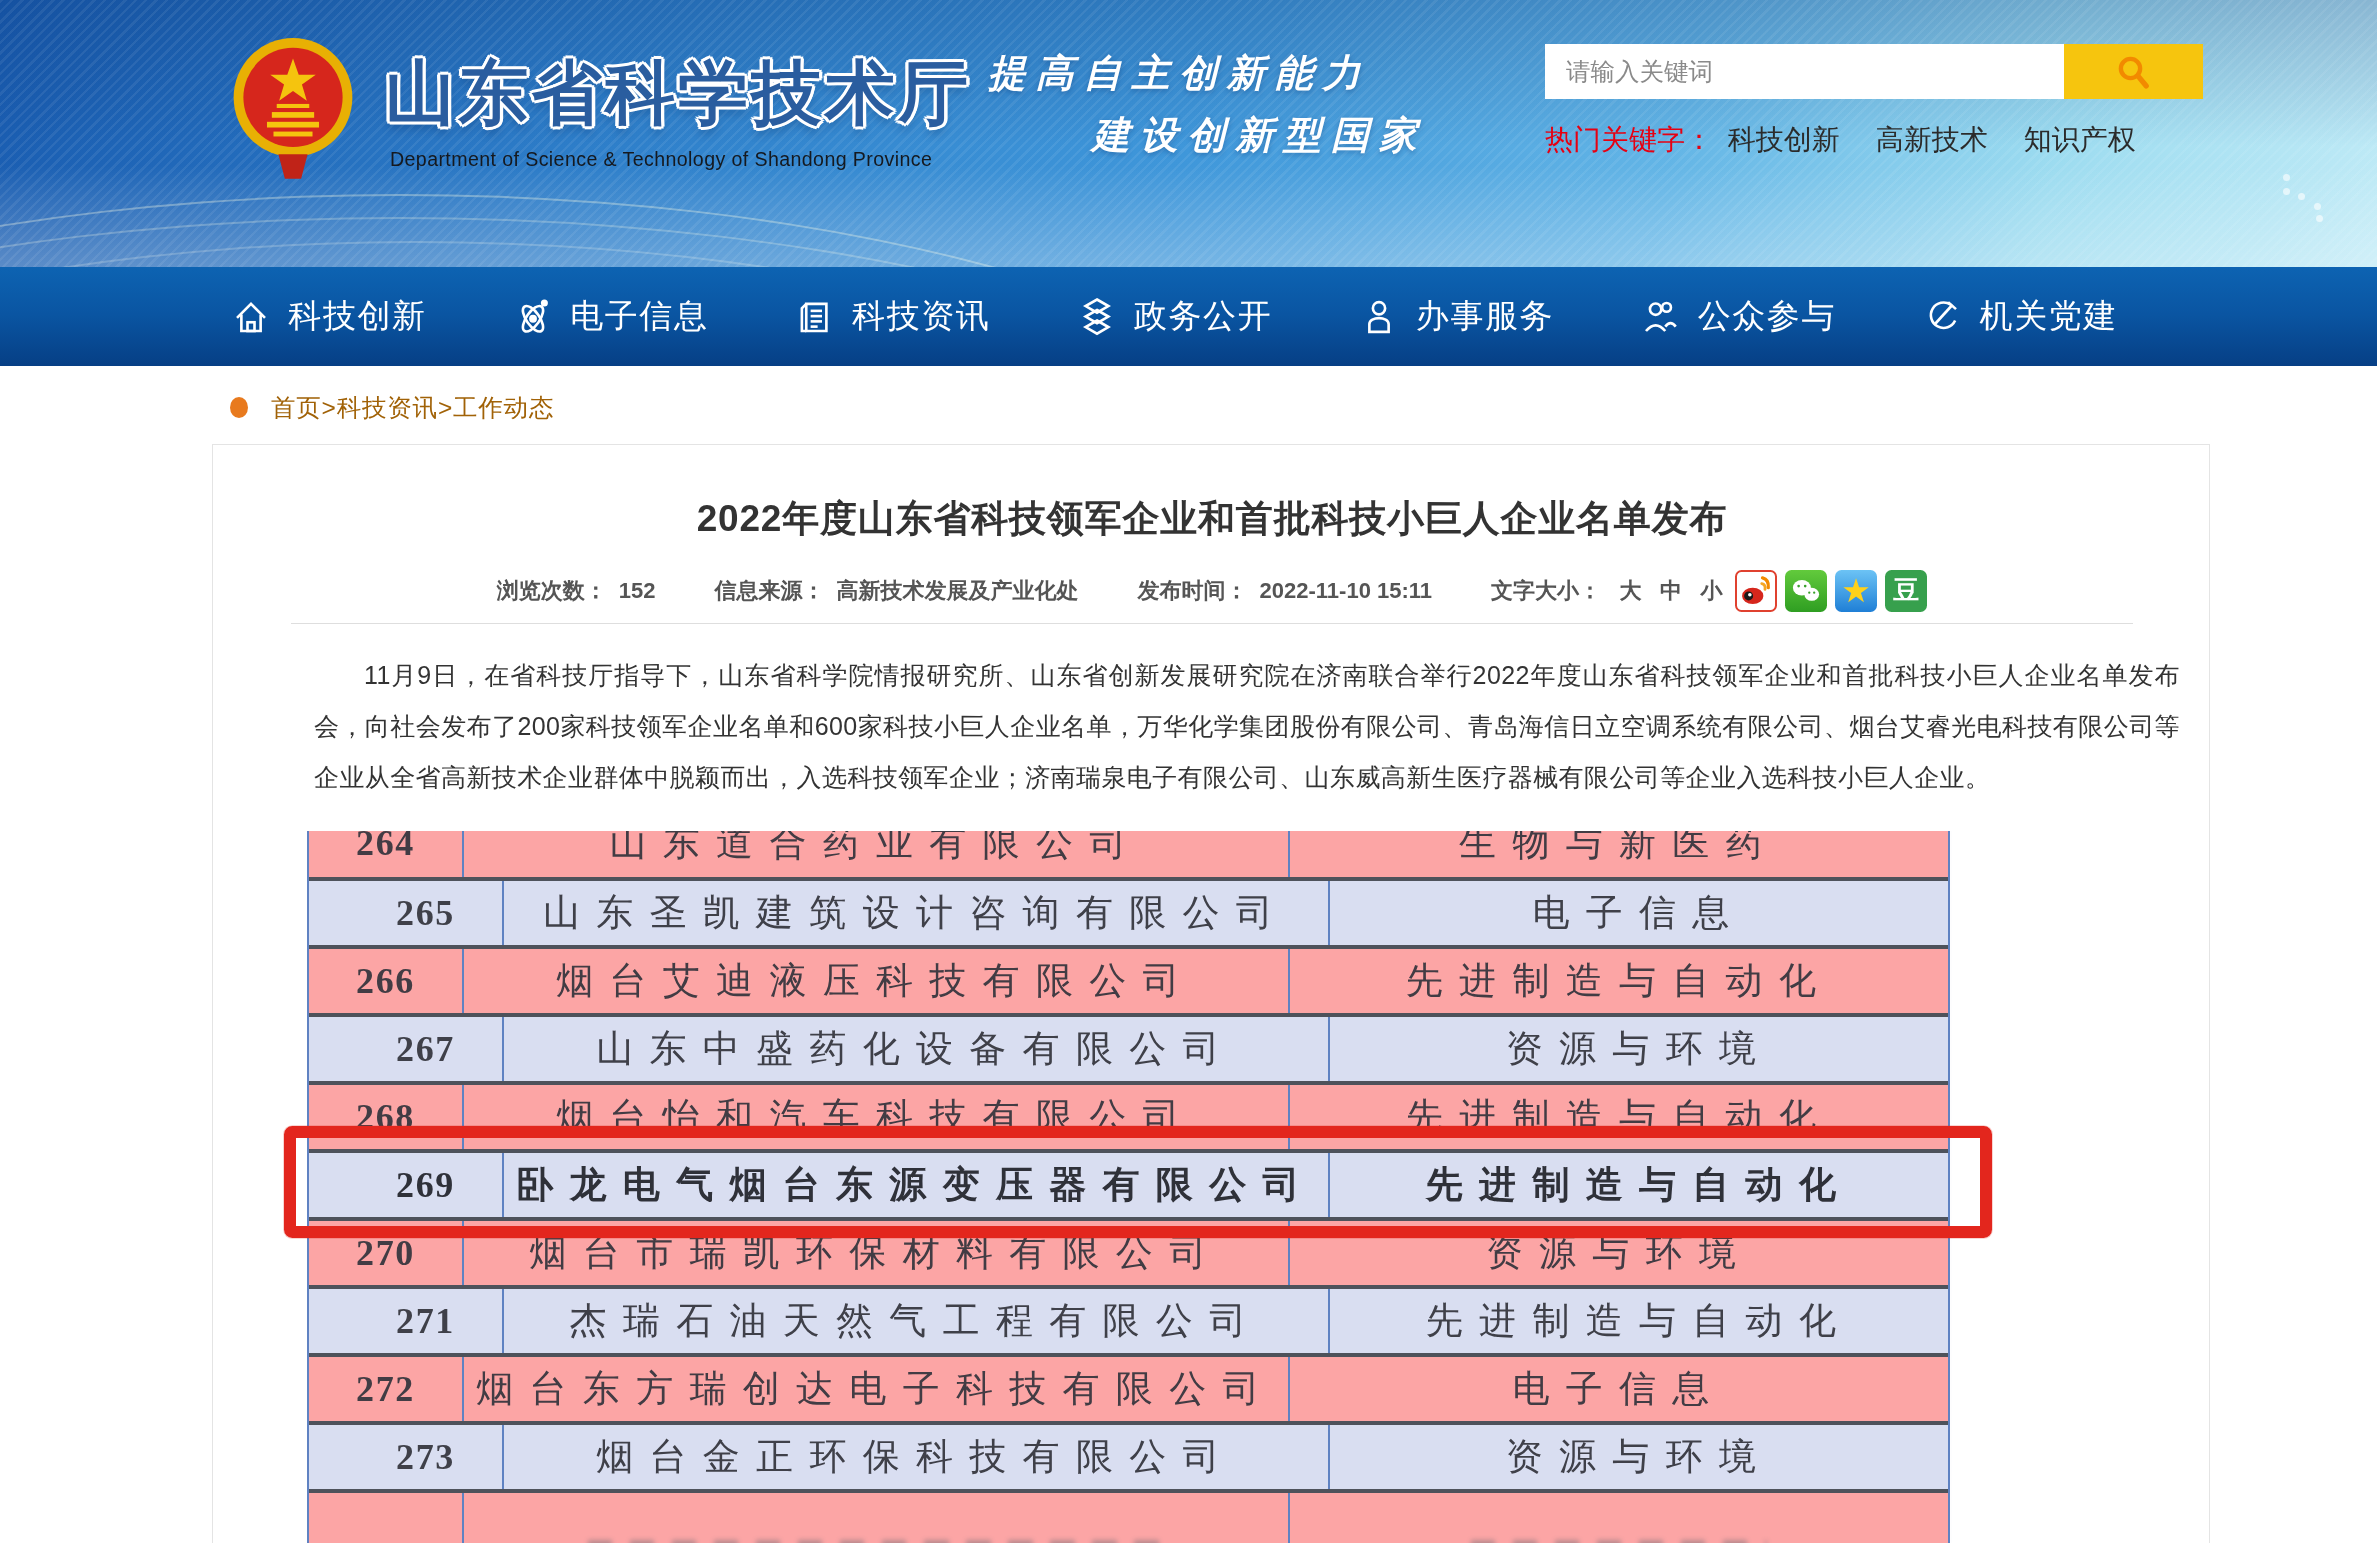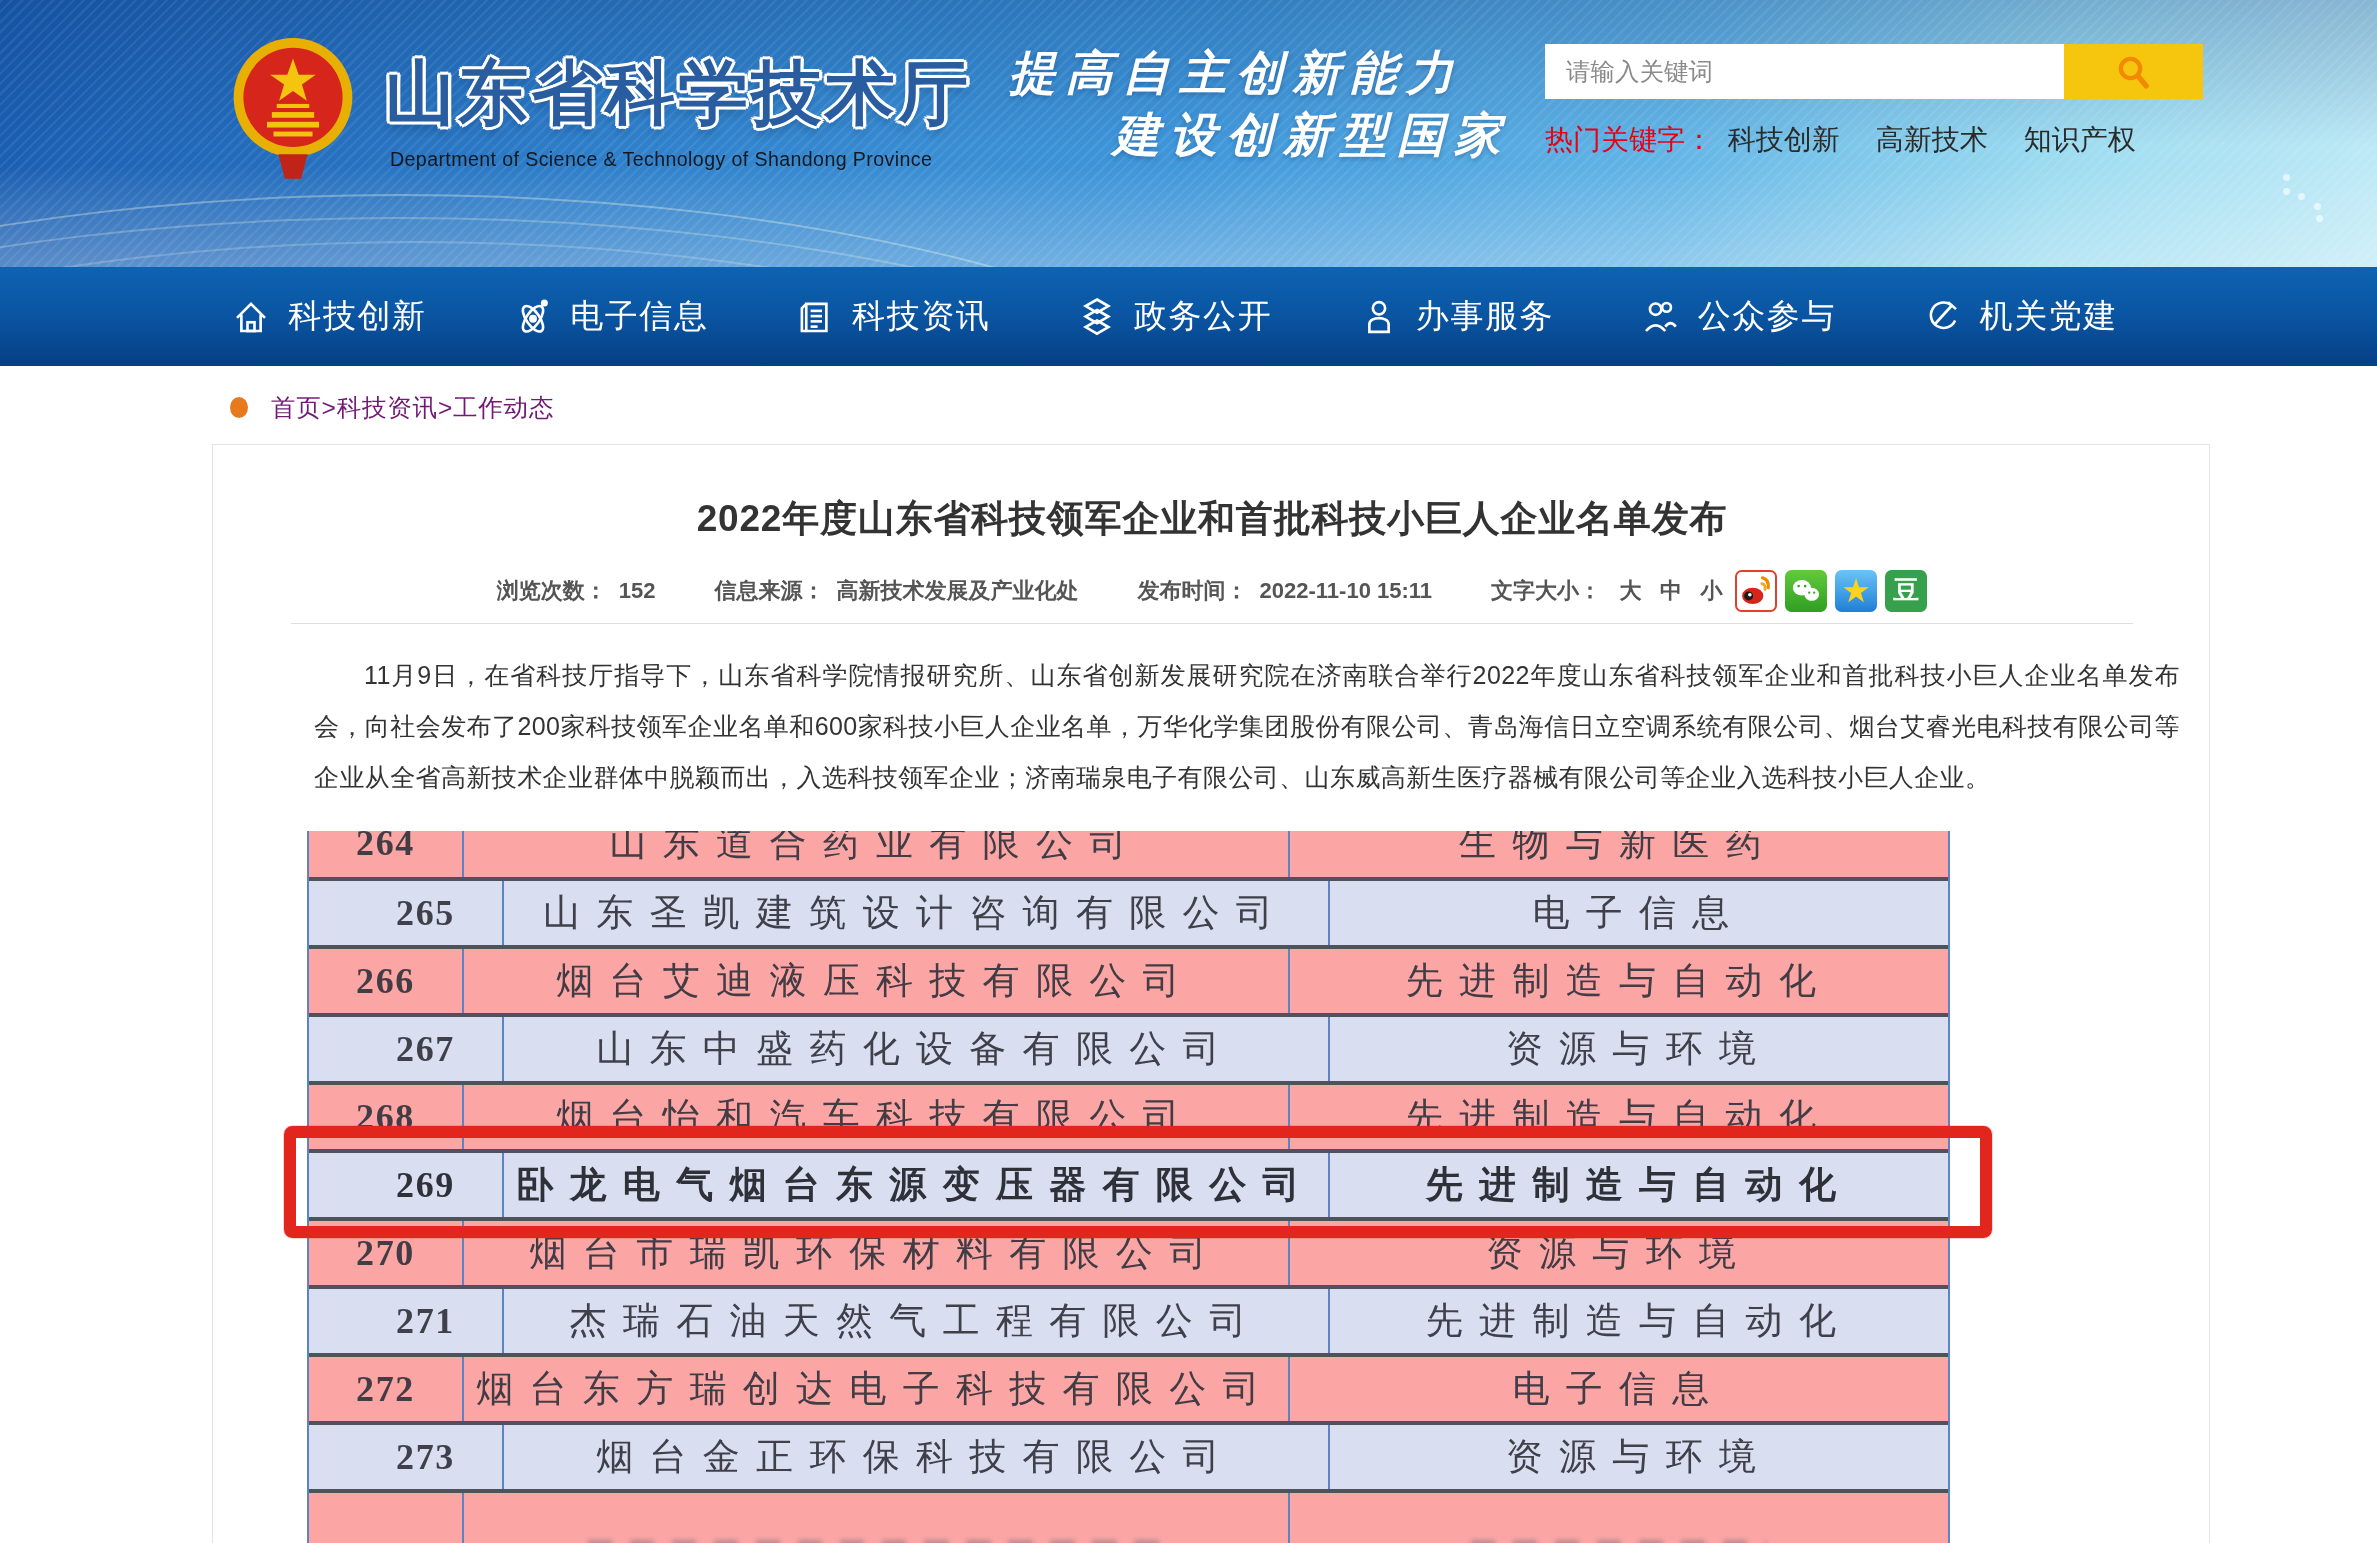--- a/index.html
+++ b/index.html
@@ -37,23 +37,22 @@
                 -2.4px -2.4px 0 #fff, 2.4px -2.4px 0 #fff, -2.4px 2.4px 0 #fff, 2.4px 2.4px 0 #fff,
                  0 6.5px 8.2px rgba(0,30,80,.25);
   }
   .site-sub {
     position:absolute; left:390px; top:148px; width:619px;
     font-size:19.6px; color:#15191f; letter-spacing:0.4px; white-space:nowrap;
   }
   .slogan {
     position:absolute; left:988px; top:42px; color:#fff;
     font-family:"Liberation Serif", serif; font-style:italic; font-weight:bold;
-    font-size:47px; letter-spacing:9.8px; line-height:62px; white-space:nowrap;
+    font-size:38px; letter-spacing:9.8px; line-height:62px; white-space:nowrap;
     text-shadow:0 1.6px 4.9px rgba(10,50,110,.35);
-    margin-left:21px;
   }
   .slogan .l2 { margin-left:104px; }
 
   .search-box { position:absolute; left:1545px; top:44px; width:658px; height:55px; display:flex; }
   .search-input {
     width:519px; height:55px; border:0; outline:none; background:#fff;
     font-size:24.5px; color:#333; padding:0 21px; font-family:"Liberation Sans",sans-serif;
   }
   .search-input::placeholder { color:#8a8a8a; }
   .search-btn { width:139px; height:55px; border:0; background:#f6c50e; cursor:pointer;
@@ -70,21 +69,21 @@
     display:flex; align-items:center; justify-content:space-between;
     padding:0 259px 0 230px;
   }
   .nav-item { display:flex; align-items:center; gap:16.3px; color:#fff; font-size:33px;
     letter-spacing:1.6px; cursor:pointer; white-space:nowrap; }
   .nav-item svg { display:block; }
 
   
   .crumb { position:absolute; left:230px; top:391px; display:flex; align-items:center; }
   .crumb .cdot { width:18px; height:21px; border-radius:50%; background:#e87a1e; margin-right:23px; }
-  .crumb .ctext { font-size:24.5px; color:#701a75; letter-spacing:0.8px; cursor:pointer; }
+  .crumb .ctext { font-size:24.5px; color:#a16207; letter-spacing:0.8px; cursor:pointer; }
 
   
   .card {
     position:absolute; left:212px; top:444px; width:1998px; height:1141px;
     background:#fff; border:0.8px solid #e4e4e4; border-bottom:none;
   }
   .a-title { position:absolute; left:0; top:49px; width:1998px; text-align:center;
     font-size:37px; font-weight:bold; color:#333; letter-spacing:0.8px; }
   .meta { position:absolute; left:0; top:121px; width:1998px; height:49px;
     display:flex; align-items:center; justify-content:center; gap:59px;

